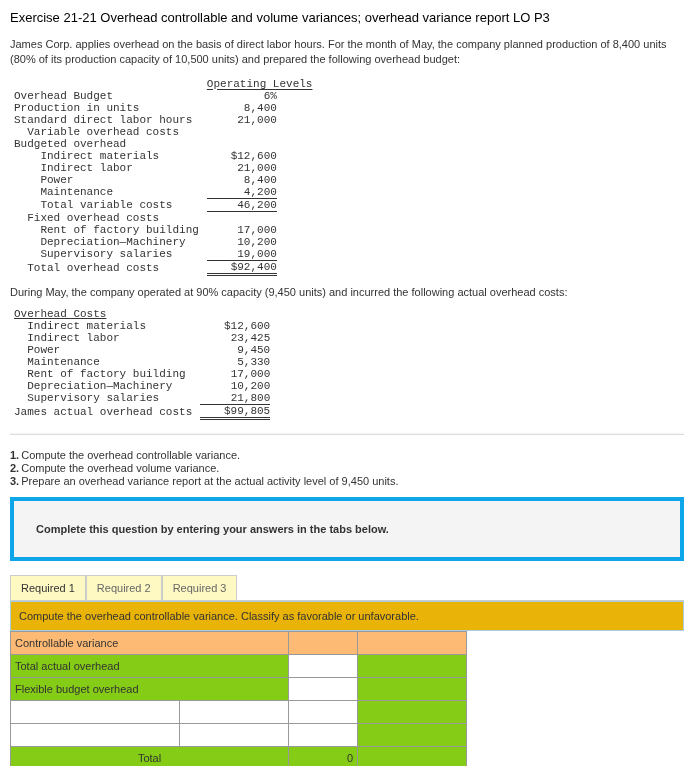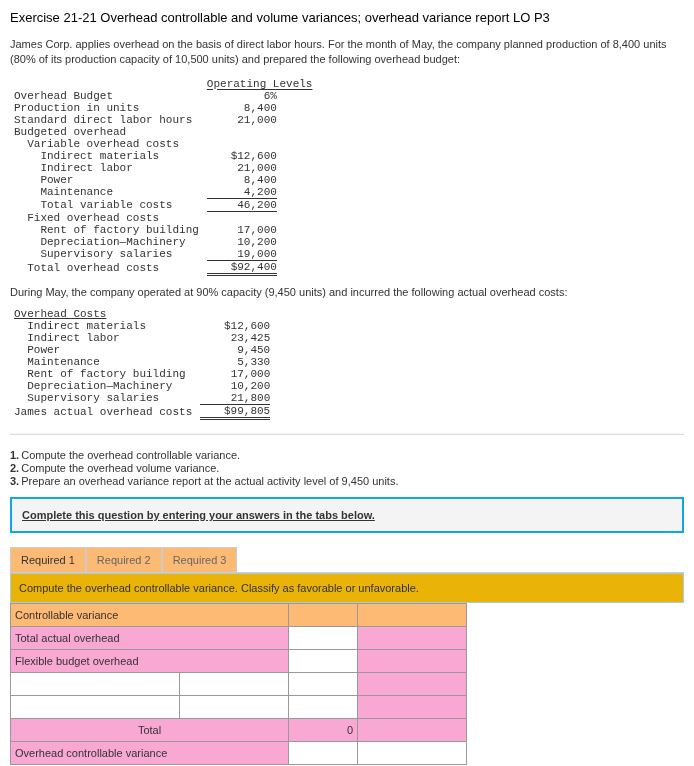--- a/index.html
+++ b/index.html
@@ -9,27 +9,27 @@
   table.budget { border-collapse: collapse; }
   table.budget td { padding: 0 4px; white-space: pre; }
   .head-col { text-underline-offset: 2px; }
   .underline { border-bottom: 1px solid #333; display:inline-block; min-width:70px; text-align:right;}
   .dblunder { border-bottom: 3px double #333; display:inline-block; min-width:70px; text-align:right;}
   .col-header { text-decoration: underline; }
   .num { text-align: right; display:inline-block; min-width:70px;}
   .questions { margin-top: 14px; font-size: 11px; }
   .questions div { margin: 1px 0;}
   .qbold { font-weight:bold; margin-right:2px;}
-  .panel { border:2px solid #0ea5e9; background:#f4f4f4; padding:10px; margin-top:10px; font-weight:bold; font-size:11px;text-decoration:underline;}
+  .panel { border:4px solid #0ea5e9; background:#f4f4f4; padding:22px; margin-top:10px; font-weight:bold; font-size:11px;}
   .tabs { margin-top:14px; border-bottom:1px solid #ccc; display:flex;}
-  .tab { border:1px solid #ccc; border-bottom:none; padding:6px 10px; margin-right:0; font-size:11px; background:#fdba74; cursor:pointer;}
+  .tab { border:1px solid #ccc; border-bottom:none; padding:6px 10px; margin-right:0; font-size:11px; background:#fef9c3; cursor:pointer;}
   .tab.other { color:#666;}
   .bluebar { background:#eab308; border:1px solid #a8cde0; padding:8px; font-size:11px; margin-top:0;}
   table.work { border-collapse:collapse; margin-top:0;}
-  table.work td { border:1px solid #999; font-size:11px; height:18px; padding:2px 4px; background:#f9a8d4;}
+  table.work td { border:1px solid #999; font-size:11px; height:18px; padding:2px 4px; background:#84cc16;}
   table.work tr.hdr td { background:#fdba74; font-size:11px;}
   table.work td.input { background:#fff; }
   .w1 { width:160px;}
   .w2 { width:100px;}
   .w3 { width:60px; text-align:right;}
   .w4 { width:100px;}
   .section-break { border-top:1px solid #ddd; margin:14px 0 8px 0; box-shadow: 0 -1px 2px rgba(0,0,0,0.08);}
   .mid-text { font-size:11px; margin:10px 0;}
 </style>
 </head>
@@ -51,25 +51,25 @@
       </tr>
 <tr>
         <td>Production in units</td>
         <td><span class="num">8,400</span></td>
       </tr>
 <tr>
         <td>Standard direct labor hours</td>
         <td><span class="num">21,000</span></td>
       </tr>
 <tr>
+        <td>  <span>Variable overhead costs</span></td>
+        <td></td>
+      </tr>
+<tr>
         <td>Budgeted overhead</td>
-        <td></td>
-      </tr>
-<tr>
-        <td>  <span>Variable overhead costs</span></td>
         <td></td>
       </tr>
 <tr>
         <td>    <span>Indirect materials</span></td>
         <td><span class="num">$12,600</span></td>
       </tr>
 <tr>
         <td>    <span>Indirect labor</span></td>
         <td><span class="num">21,000</span></td>
       </tr>

